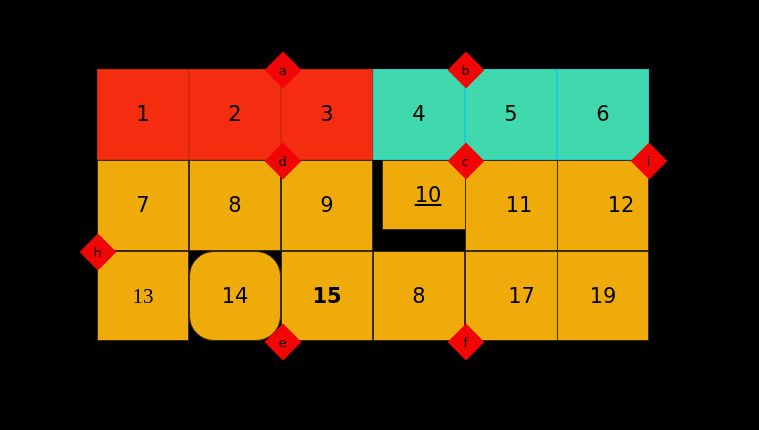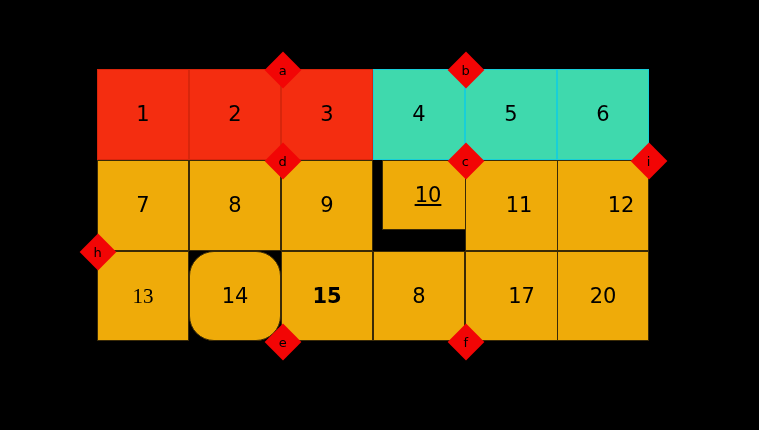--- a/index.html
+++ b/index.html
@@ -80,21 +80,21 @@
       <div class="cell orange" style="left: 92px; top: 91px; width: 92px; height: 91px;">8</div>
       <div class="cell orange" style="left: 184px; top: 91px; width: 92px; height: 91px;">9</div>
       <div class="cell orange" style="left: 285px; top: 91px; width: 92px; height: 70px; text-decoration: underline;">10</div>
       <div class="cell orange" style="left: 368px; top: 91px; width: 108px; height: 91px;">11</div>
       <div class="cell orange" style="left: 460px; top: 91px; width: 92px; height: 91px; padding-left: 36px;">12</div>
       <div class="cell orange" style="left: 0px; top: 182px; width: 92px; height: 90px; font-family: Liberation Serif, serif;">13</div>
       <div class="cell orange" style="left: 92px; top: 182px; width: 92px; height: 90px; border-radius: 25px;">14</div>
       <div class="cell orange" style="left: 184px; top: 182px; width: 92px; height: 90px; font-weight: bold;">15</div>
       <div class="cell orange" style="left: 276px; top: 182px; width: 92px; height: 90px;">8</div>
       <div class="cell orange" style="left: 368px; top: 182px; width: 113px; height: 90px;">17</div>
-      <div class="cell orange" style="left: 460px; top: 182px; width: 92px; height: 90px;">20</div>
+      <div class="cell orange" style="left: 460px; top: 182px; width: 92px; height: 90px;">19</div>
     </div>
   <div id="marker-layer">
       <div class="marker" style="left: 283px; top: 70px;">
         <span class="marker-label">a</span>
       </div>
       <div class="marker" style="left: 466px; top: 70px;">
         <span class="marker-label">b</span>
       </div>
       <div class="marker" style="left: 466px; top: 161px;">
         <span class="marker-label">c</span>

